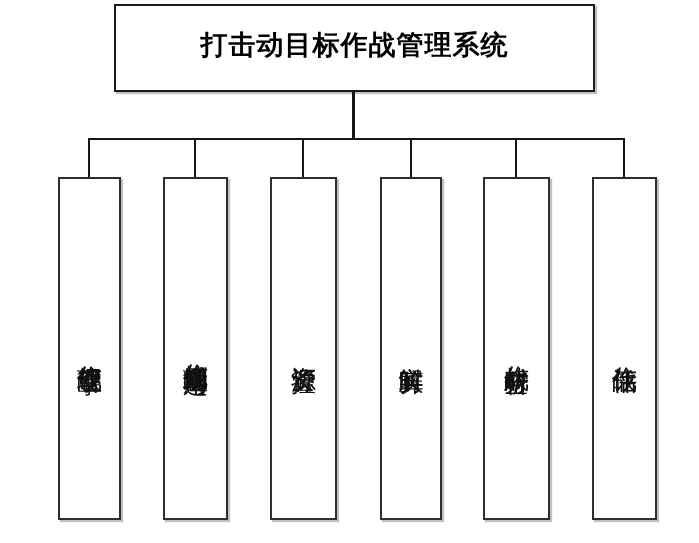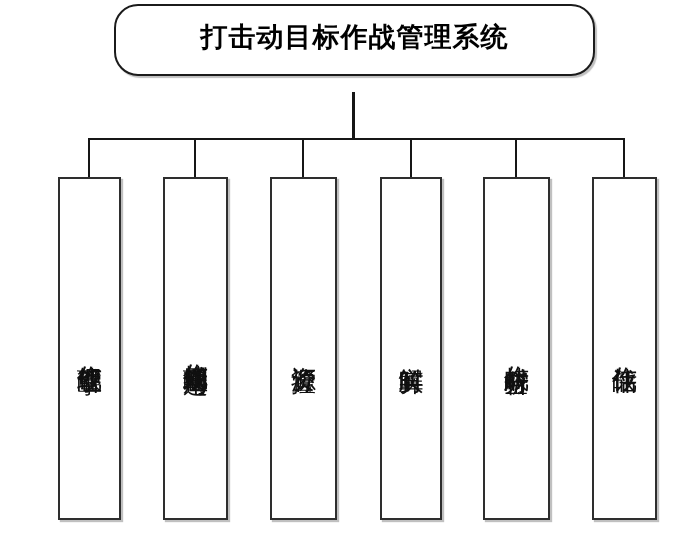--- a/index.html
+++ b/index.html
@@ -23,23 +23,22 @@
     box-shadow: 2px 2px 1px rgba(140,140,140,0.55);
     display: flex;
     align-items: center;
     justify-content: center;
     color: #000000;
   }
   .root-box {
     left: 114px;
     top: 4px;
     width: 481px;
-    height: 72px;
+    height: 88px;
     border-color: #1b1b1b;
-    border-radius: 24px;
   }
   .root-label {
     font-size: 27px;
     font-weight: bold;
     letter-spacing: 1px;
     white-space: nowrap;
     transform: translateY(-3px);
   }
   .child-box {
     top: 177px;

